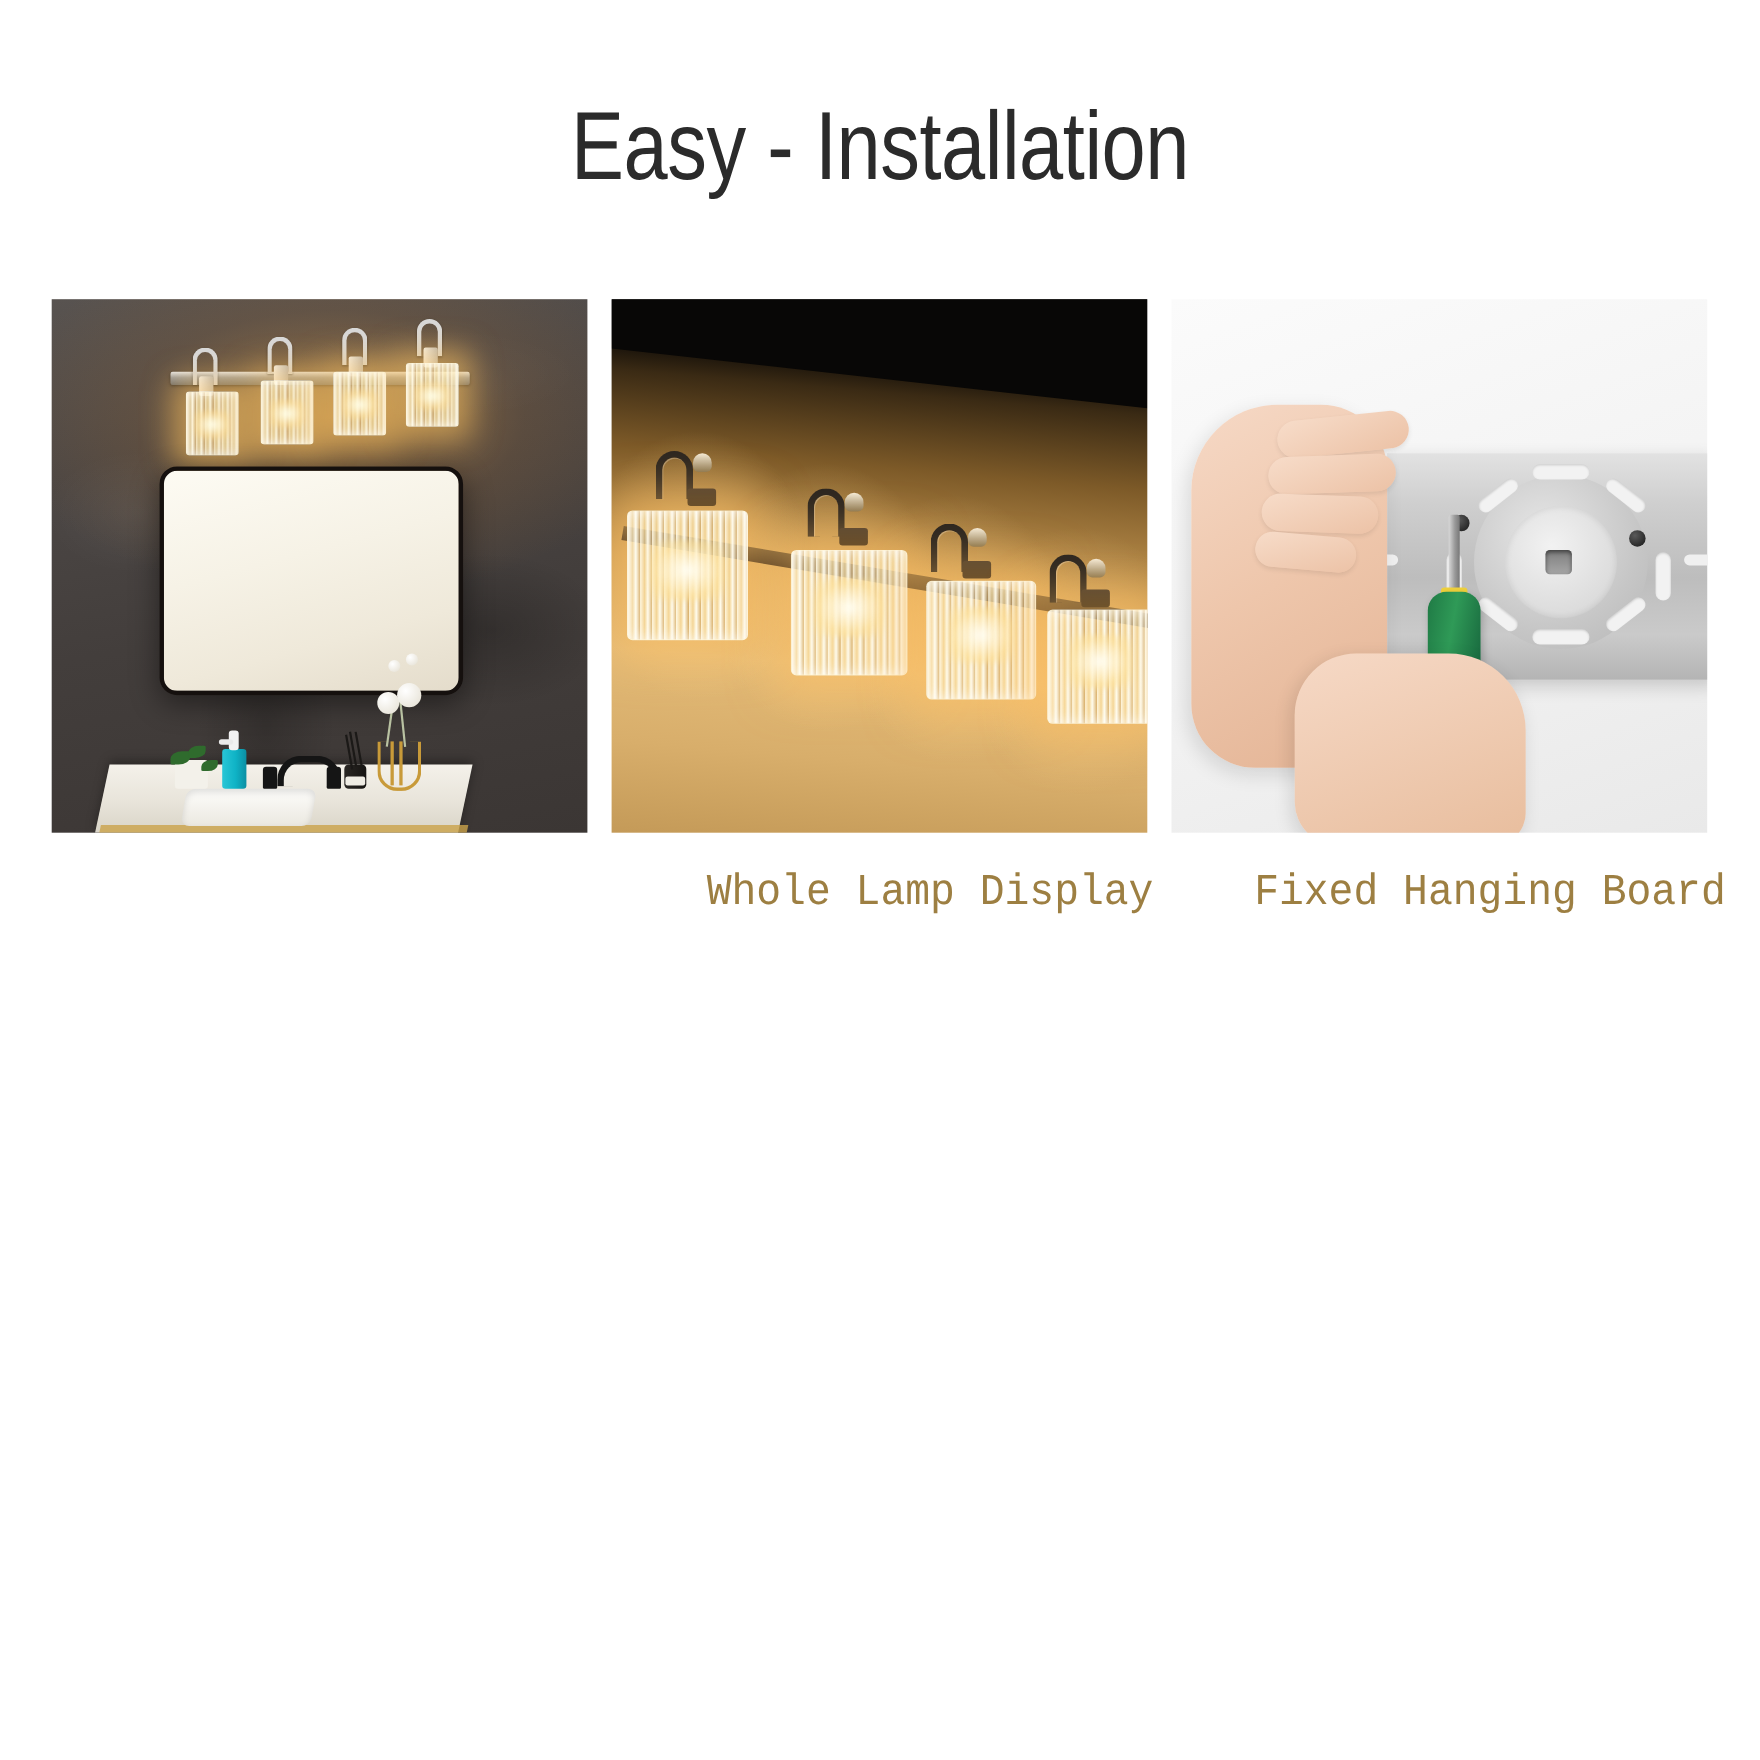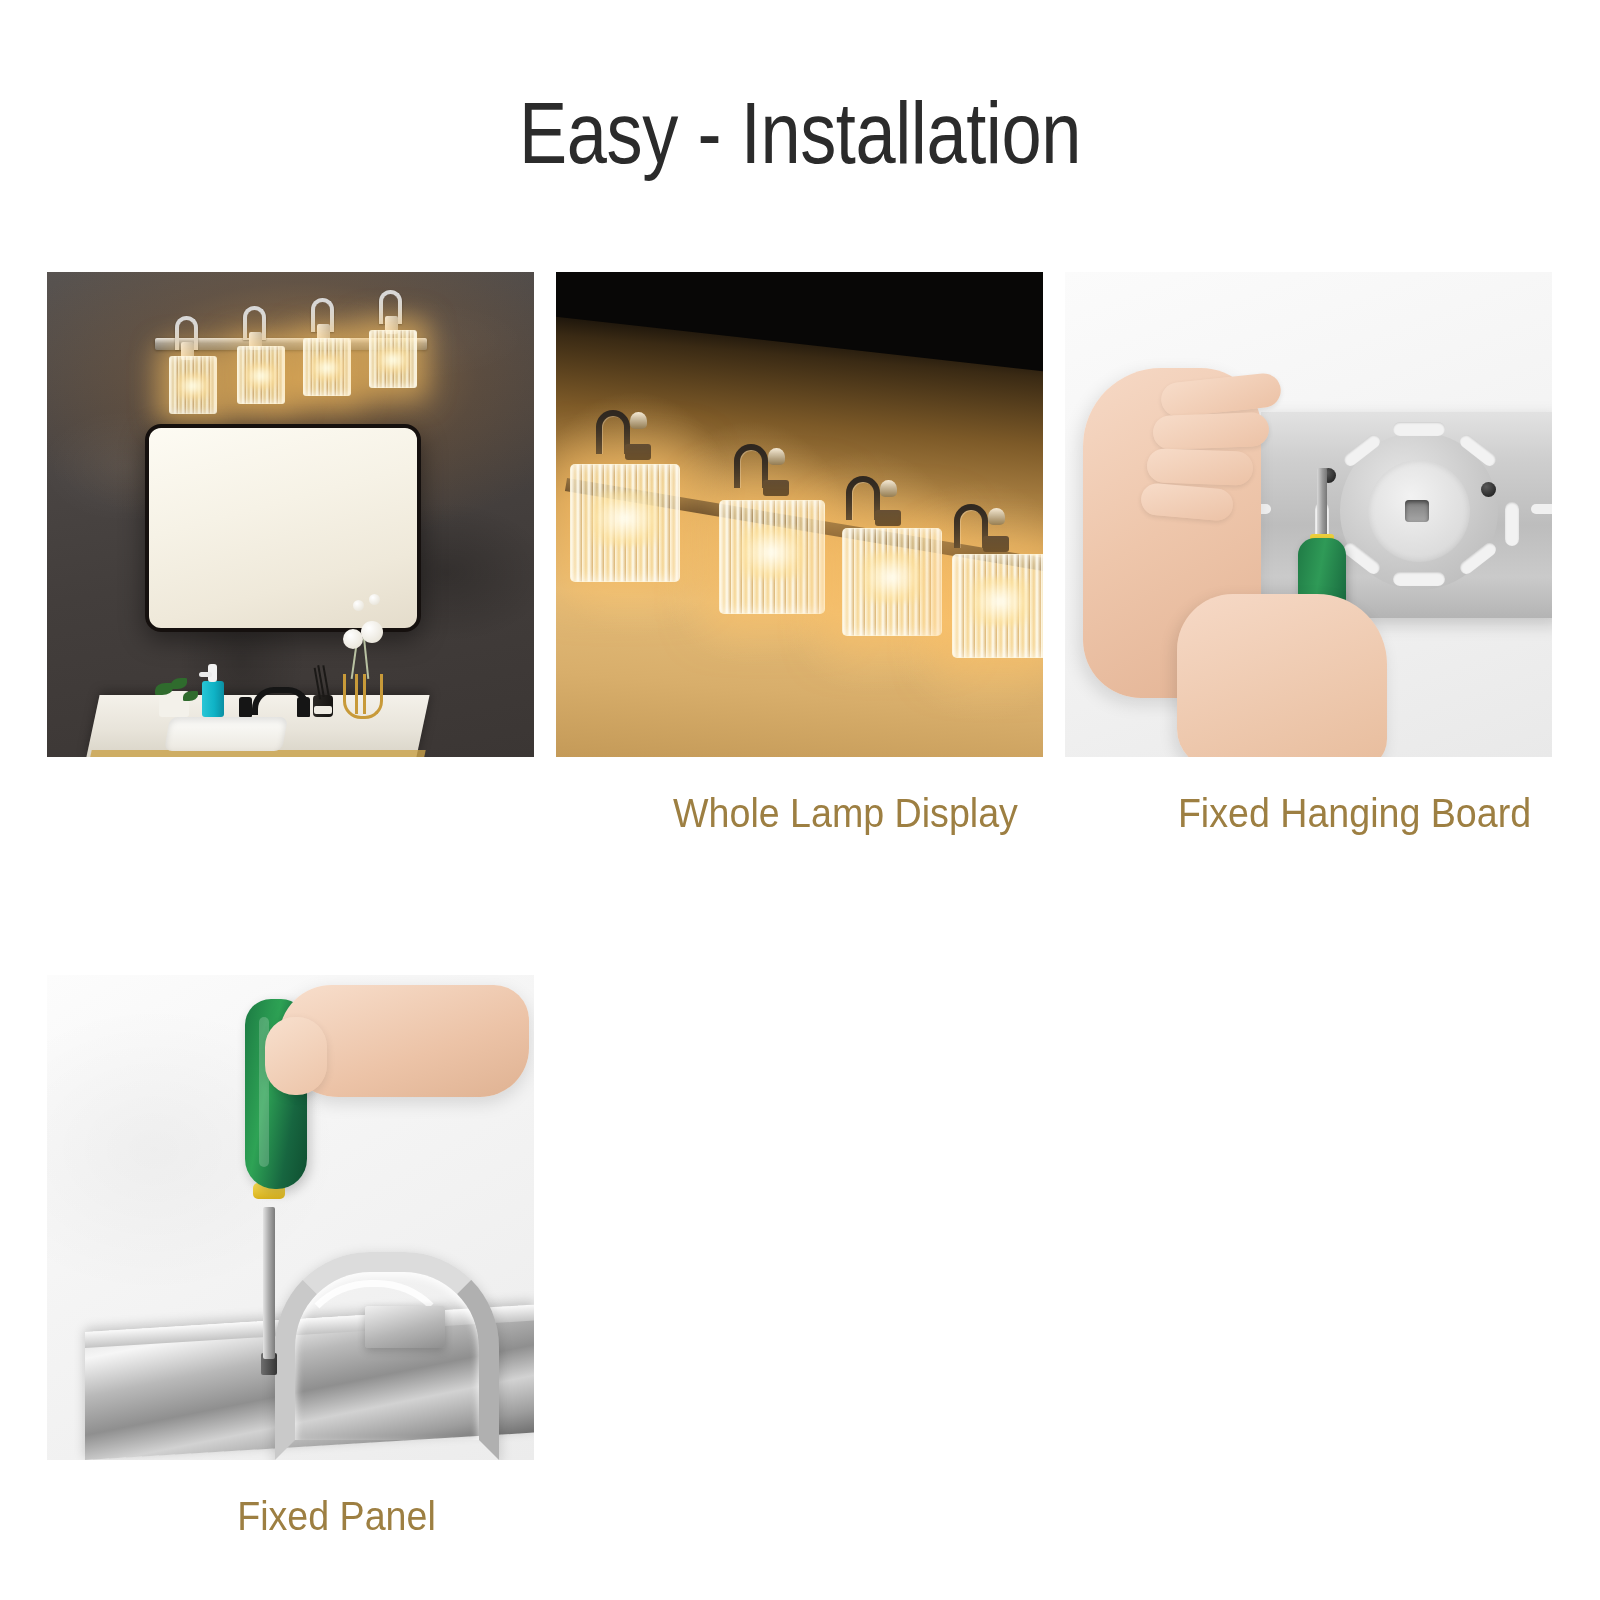--- a/index.html
+++ b/index.html
@@ -27,21 +27,21 @@
   
   .grid{
     position:absolute;left:47px;top:272px;
     width:1506px;
     display:grid;
     grid-template-columns:487px 487px 487px;
     grid-template-rows:auto auto;
     column-gap:22px;
     row-gap:0px;
   }
-  .cell{width:579px;}
+  .cell{width:579px;font-family:Liberation Mono, monospace;}
   .cell.row2{margin-top:136px;}
   .photo{
     position:relative;width:487px;height:485px;
     overflow:hidden;background:#e9e9e9;
   }
   .caption{
     margin-top:30px;
     text-align:center;
     color:#9d7f42;
     font-size:40px;
@@ -431,34 +431,17 @@
 
         <div class="sd-shaft"></div>
         <div class="sd-collar"></div>
         <div class="sd-grip"></div>
         <div class="sd-tip"></div>
         <div class="hand-right"></div>
       </div>
       <div class="caption">Fixed Hanging Board</div>
     </div>
 
-    <div class="cell row2">
-      <div class="photo p4">
-        <div class="wallsh"></div>
-        <div class="backplate"></div>
-        <div class="bp-top"></div>
-        <div class="curve"></div>
-        <div class="curve-hi"></div>
-        <div class="block"></div>
-        <div class="sd4-tip"></div>
-        <div class="sd4-shaft"></div>
-        <div class="sd4-collar"></div>
-        <div class="sd4-grip"></div>
-        <div class="hand4"></div>
-        <div class="thumb4"></div>
-      </div>
-      <div class="caption">Fixed Panel</div>
-    </div>
 
 
 
   </div>
 </div>
 
 </body></html>

